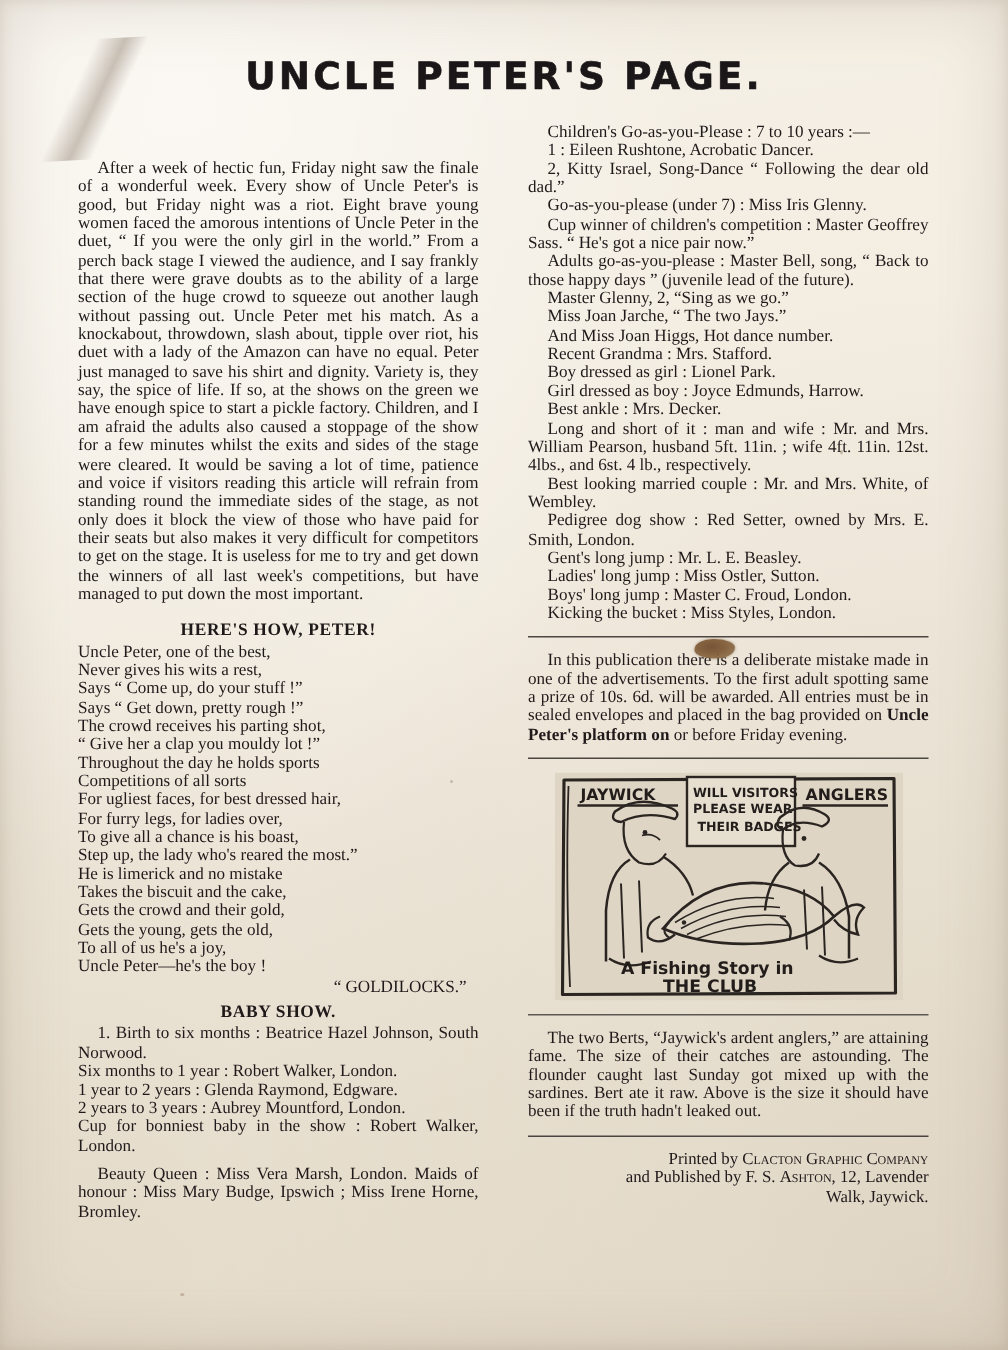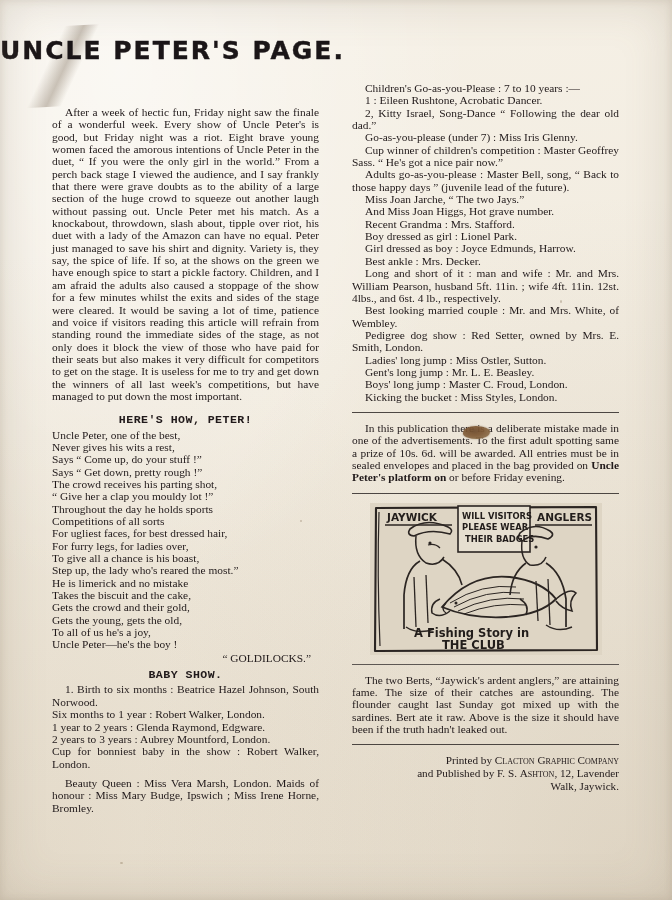--- a/index.html
+++ b/index.html
@@ -25,21 +25,21 @@
     transform:rotate(-3deg);pointer-events:none;
   }
   .edge-shade{
     position:absolute;inset:0;pointer-events:none;
     box-shadow:inset 0 0 48px rgba(120,100,75,.20), inset 0 0 9px rgba(120,100,75,.16);
   }
   .content{position:absolute;inset:0;}
 
   h1.masthead{
     position:absolute;left:0;right:0;top:36px;
-    margin:0;text-align:left;
+    margin:0;text-align:center;
     font-family:"DejaVu Sans", sans-serif;
     font-weight:bold;
     font-size:25px;
     letter-spacing:2.0px;
     color:#1b1618;
     -webkit-text-stroke:0.4px #1b1618;
   }
 
   .col{
     position:absolute;top:82px;width:267px;
@@ -49,21 +49,21 @@
   }
   .col.left{left:52px;margin-top:24px;}
   .col.right{left:352px;}
 
   p{margin:0;}
   p.ind{text-indent:13px;}
   .gap{height:7px;}
 
   .sec-head{
     text-align:center;
-    font-family:Liberation Mono, monospace;
+    font-family:Liberation Serif, serif;
     font-weight:bold;
     font-size:11.6px;
     letter-spacing:.45px;
     margin:5px 0 2px 0;
   }
   .signoff{text-align:right;padding-right:8px;margin-top:1px;}
   .sc{font-variant:small-caps;}
 
   .rule{
     height:0;border:0;border-top:1.3px solid #35302e;
@@ -145,31 +145,32 @@
 
   <div class="col right">
 
     <div>
       <p class="ind">Children's Go-as-you-Please : 7 to 10 years :—</p>
       <p class="ind">1 : Eileen Rushtone, Acrobatic Dancer.</p>
       <p class="ind">2, Kitty Israel, Song-Dance “ Following the dear old dad.”</p>
       <p class="ind">Go-as-you-please (under 7) : Miss Iris Glenny.</p>
       <p class="ind">Cup winner of children's competition : Master Geoffrey Sass. “ He's got a nice pair now.”</p>
       <p class="ind">Adults go-as-you-please :   Master Bell, song, “ Back to those happy days ” (juvenile lead of the future).</p>
+      <p class="ind">Master Glenny, 2, “Sing as we go.”</p>
       <p class="ind">Miss Joan Jarche, “ The two Jays.”</p>
-      <p class="ind">And Miss Joan Higgs, Hot grave number.</p>
+      <p class="ind">And Miss Joan Higgs, Hot dance number.</p>
       <p class="ind">Recent Grandma : Mrs. Stafford.</p>
       <p class="ind">Boy dressed as girl : Lionel Park.</p>
       <p class="ind">Girl dressed as boy : Joyce Edmunds, Harrow.</p>
       <p class="ind">Best ankle : Mrs. Decker.</p>
       <p class="ind">Long and short of it : man and wife : Mr. and Mrs. William Pearson, husband 5ft. 11in. ; wife 4ft. 11in.  12st. 4lbs., and 6st. 4 lb., respectively.</p>
       <p class="ind">Best looking married couple : Mr. and Mrs. White, of Wembley.</p>
       <p class="ind">Pedigree dog show : Red Setter, owned by Mrs. E. Smith, London.</p>
+      <p class="ind">Gent's long jump : Mr. L. E. Beasley.</p>
       <p class="ind">Ladies' long jump : Miss Ostler, Sutton.</p>
-      <p class="ind">Gent's long jump : Mr. L. E. Beasley.</p>
       <p class="ind">Boys' long jump : Master C. Froud, London.</p>
       <p class="ind">Kicking the bucket : Miss Styles, London.</p>
     </div>
 
     <hr class="rule">
 
     <p class="ind"><span>In this publication </span><span>there</span><span> is a deliberate mistake made in one of the advertisements. To the first adult spotting same a prize of 10s. 6d. will be awarded.  All entries must be in sealed envelopes and placed in the bag provided on </span><b>Uncle Peter's platform on</b><span> or before Friday evening.</span></p>
 
     <hr class="rule">
 

